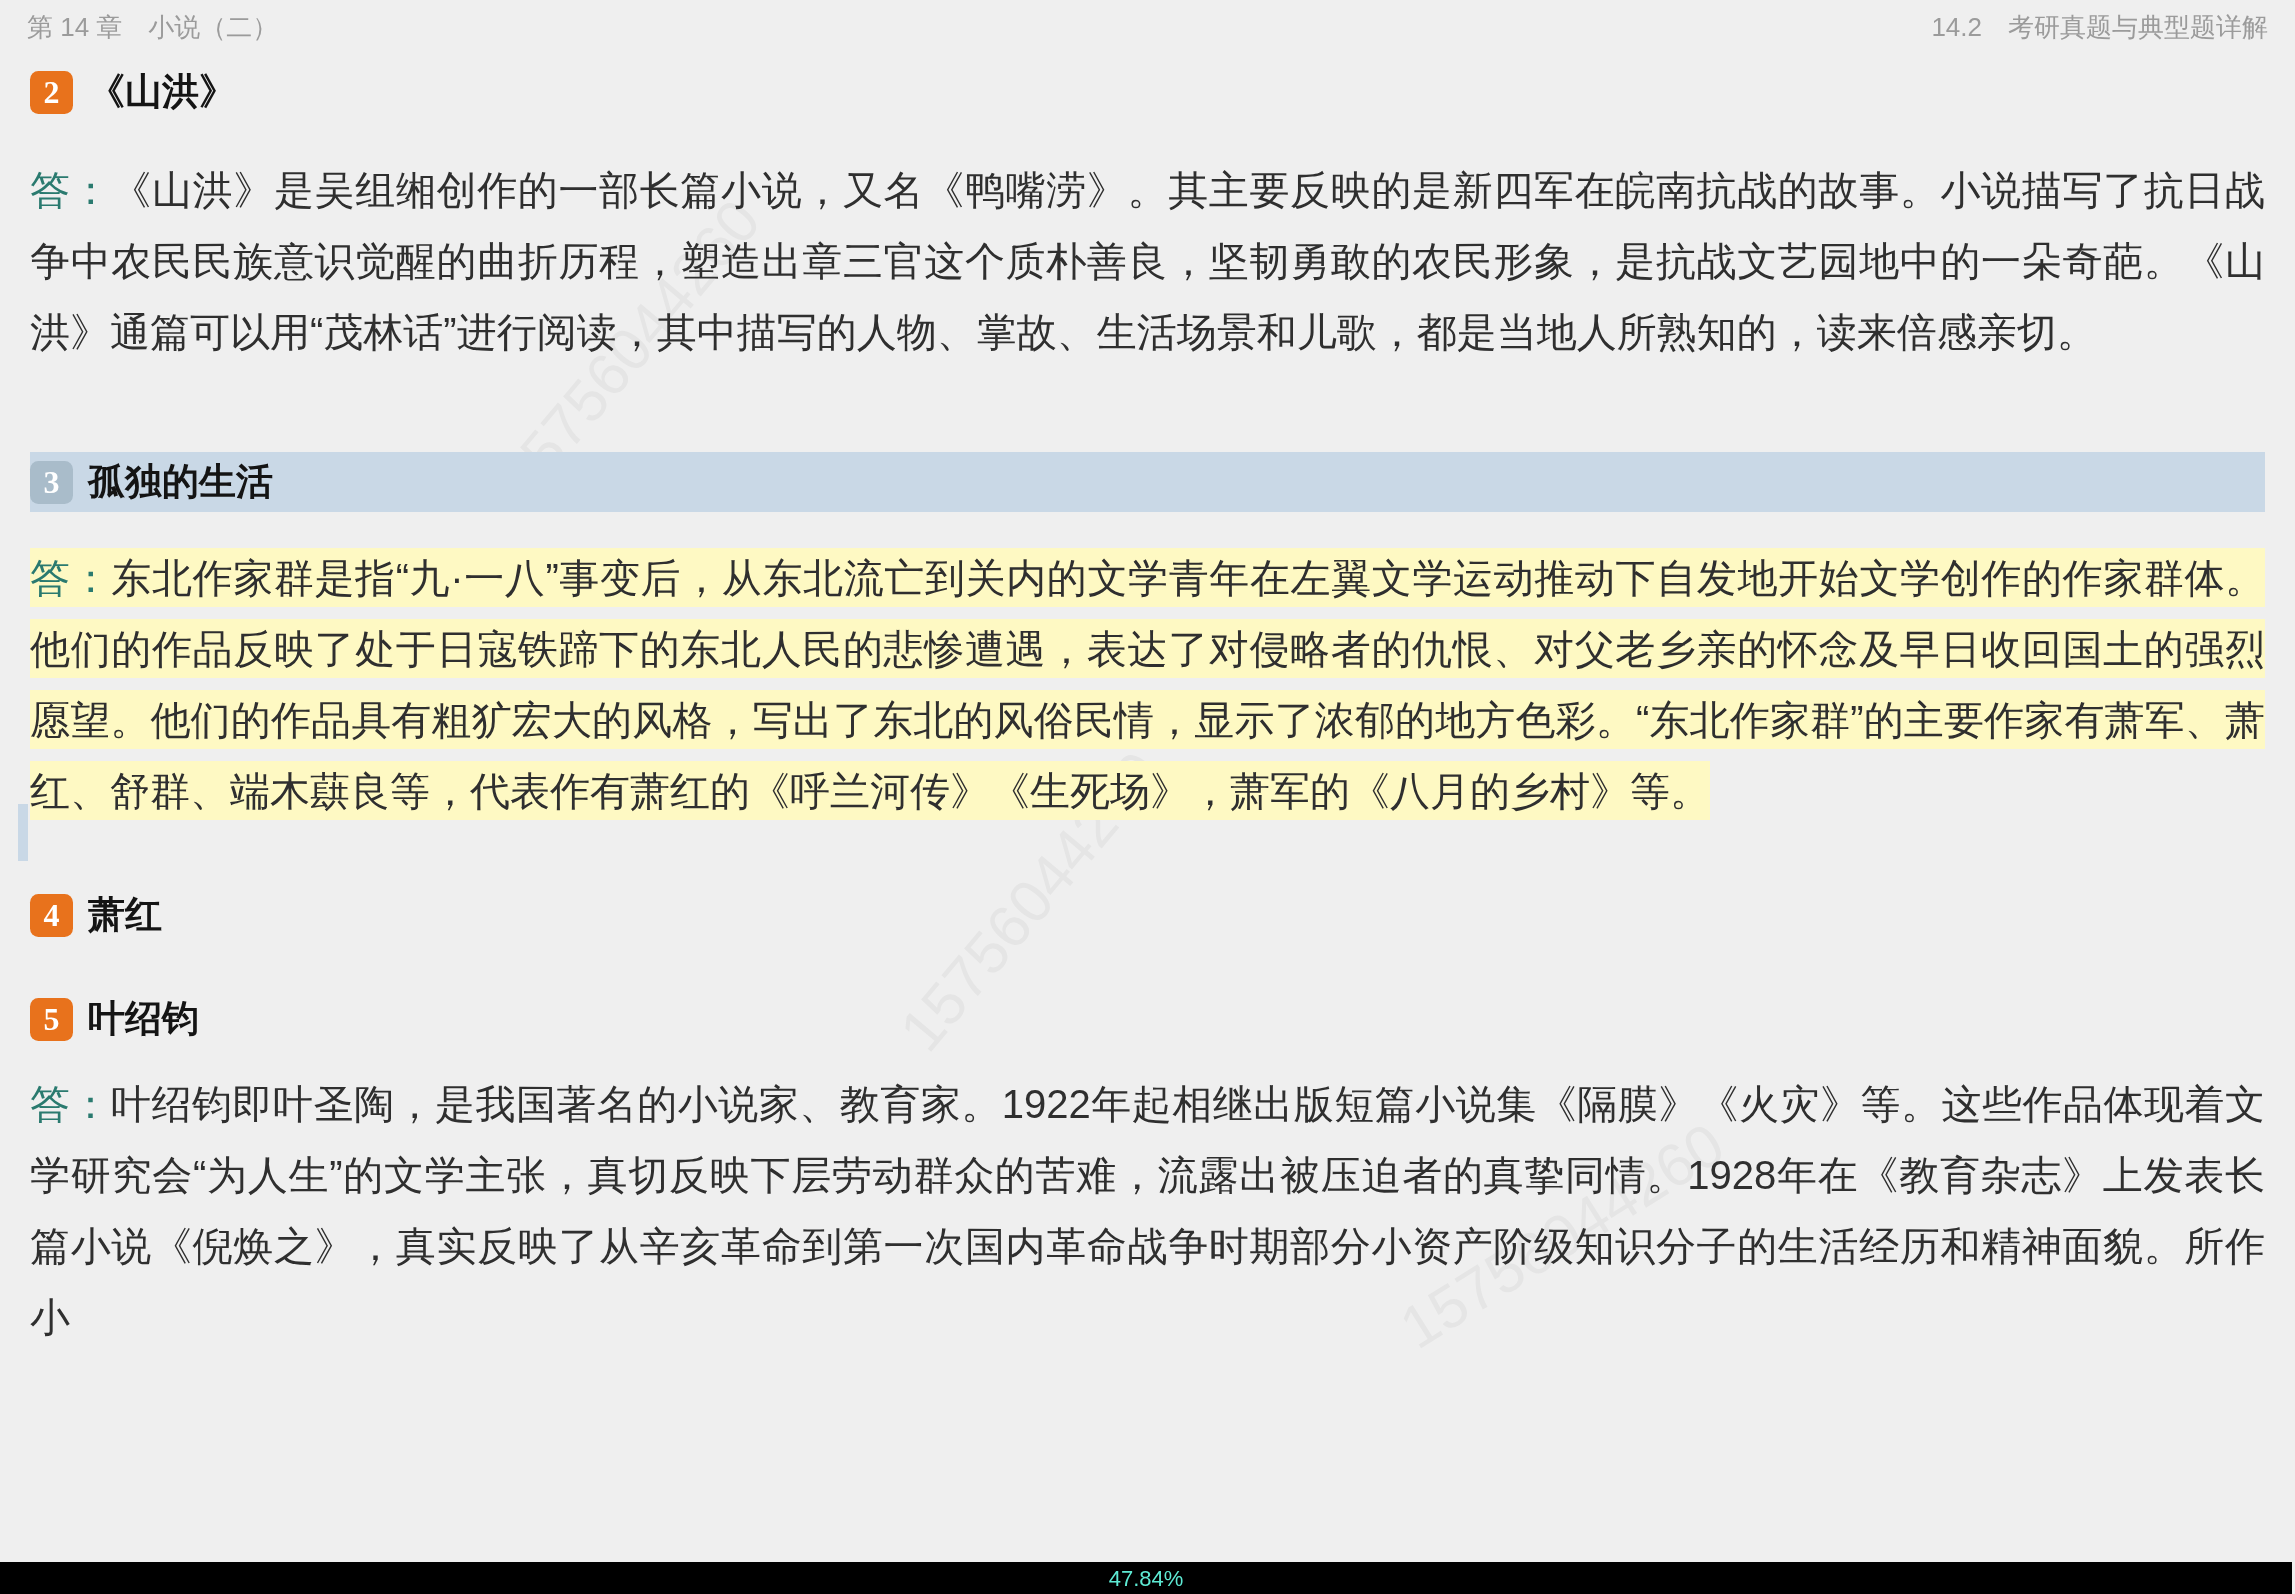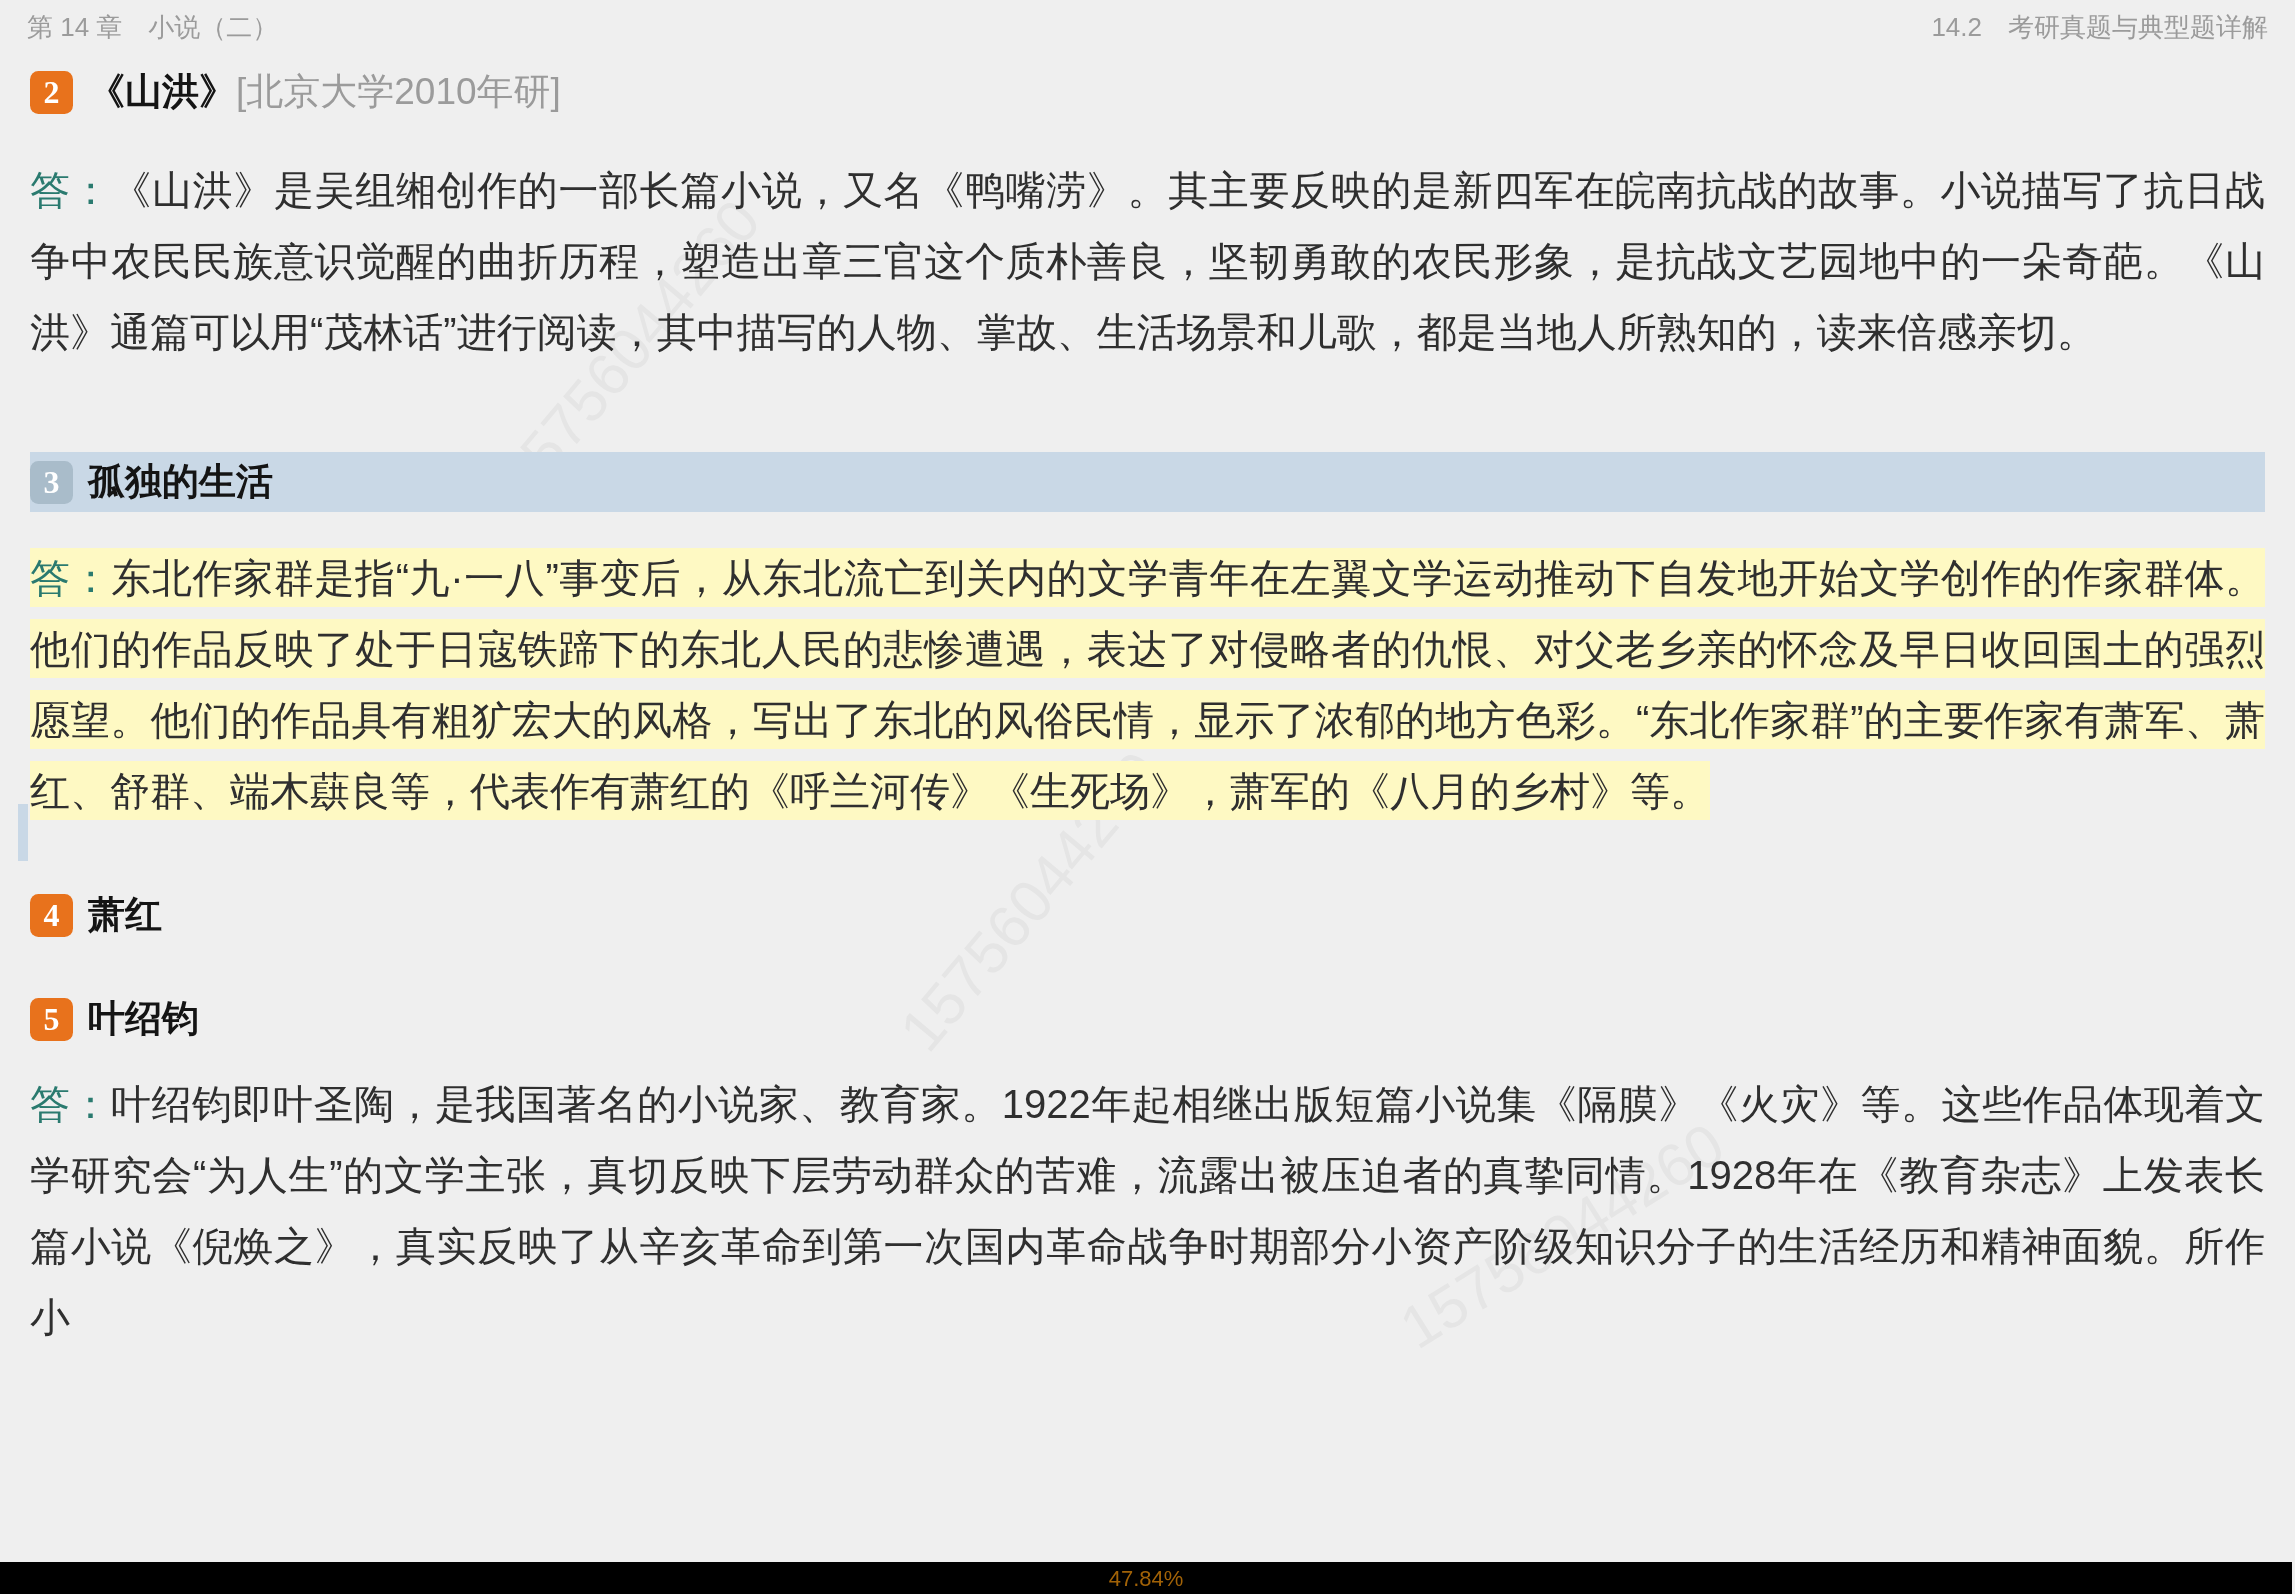--- a/index.html
+++ b/index.html
@@ -49,21 +49,21 @@
   .watermark{
     position:absolute;z-index:1;pointer-events:none;
     font-size:60px;color:rgba(80,80,80,0.06);white-space:nowrap;
     transform:rotate(-50deg);transform-origin:left top;
   }
   #wm-1{left:485px;top:468px;}
   #wm-2{left:886px;top:1020px;}
   #wm-3{left:1388px;top:1304px;transform:rotate(-32deg);}
   .footer-bar{
     position:absolute;left:0;right:3px;bottom:0;height:33px;z-index:5;
-    background:#000000;color:#a16207;
+    background:#000000;color:#5eead4;
     display:flex;align-items:center;justify-content:center;
     font-size:22px;
   }
 </style>
 </head>
 <body>
 
 <div class="page-header">
   <span>第 14 章　小说（二）</span>
   <span>14.2　考研真题与典型题详解</span>
@@ -72,21 +72,20 @@
 <div class="watermark" id="wm-1">15756044260</div>
 <div class="watermark" id="wm-2">15756044260</div>
 <div class="watermark" id="wm-3">15756044260</div>
 
 <div class="content">
 
   <section class="item" id="item-2">
     <div class="item-heading">
       <span class="badge">2</span>
       <span class="title">《山洪》</span>
-      <span class="source">[北京大学2010年研]</span>
     </div>
     <p class="answer"><span class="answer-label">答：</span><span>《山洪》是吴组缃创作的一部长篇小说，又名《鸭嘴涝》。其主要反映的是新四军在皖南抗战的故事。小说描写了抗日战争中农民民族意识觉醒的曲折历程，塑造出章三官这个质朴善良，坚韧勇敢的农民形象，是抗战文艺园地中的一朵奇葩。《山洪》通篇可以用“茂林话”进行阅读，其中描写的人物、掌故、生活场景和儿歌，都是当地人所熟知的，读来倍感亲切。</span></p>
   </section>
 
   <section class="item" id="item-3">
     <div class="item-heading hl-row">
       <span class="badge selected">3</span>
       <span class="title">孤独的生活</span>
     </div>
     <p class="answer"><span class="hl"><span class="answer-label">答：</span><span>东北作家群是指“九·一八”事变后，从东北流亡到关内的文学青年在左翼文学运动推动下自发地开始文学创作的作家群体。他们的作品反映了处于日寇铁蹄下的东北人民的悲惨遭遇，表达了对侵略者的仇恨、对父老乡亲的怀念及早日收回国土的强烈愿望。他们的作品具有粗犷宏大的风格，写出了东北的风俗民情，显示了浓郁的地方色彩。“东北作家群”的主要作家有萧军、萧红、舒群、端木蕻良等，代表作有萧红的《呼兰河传》《生死场》，萧军的《八月的乡村》等。</span></span></p>

